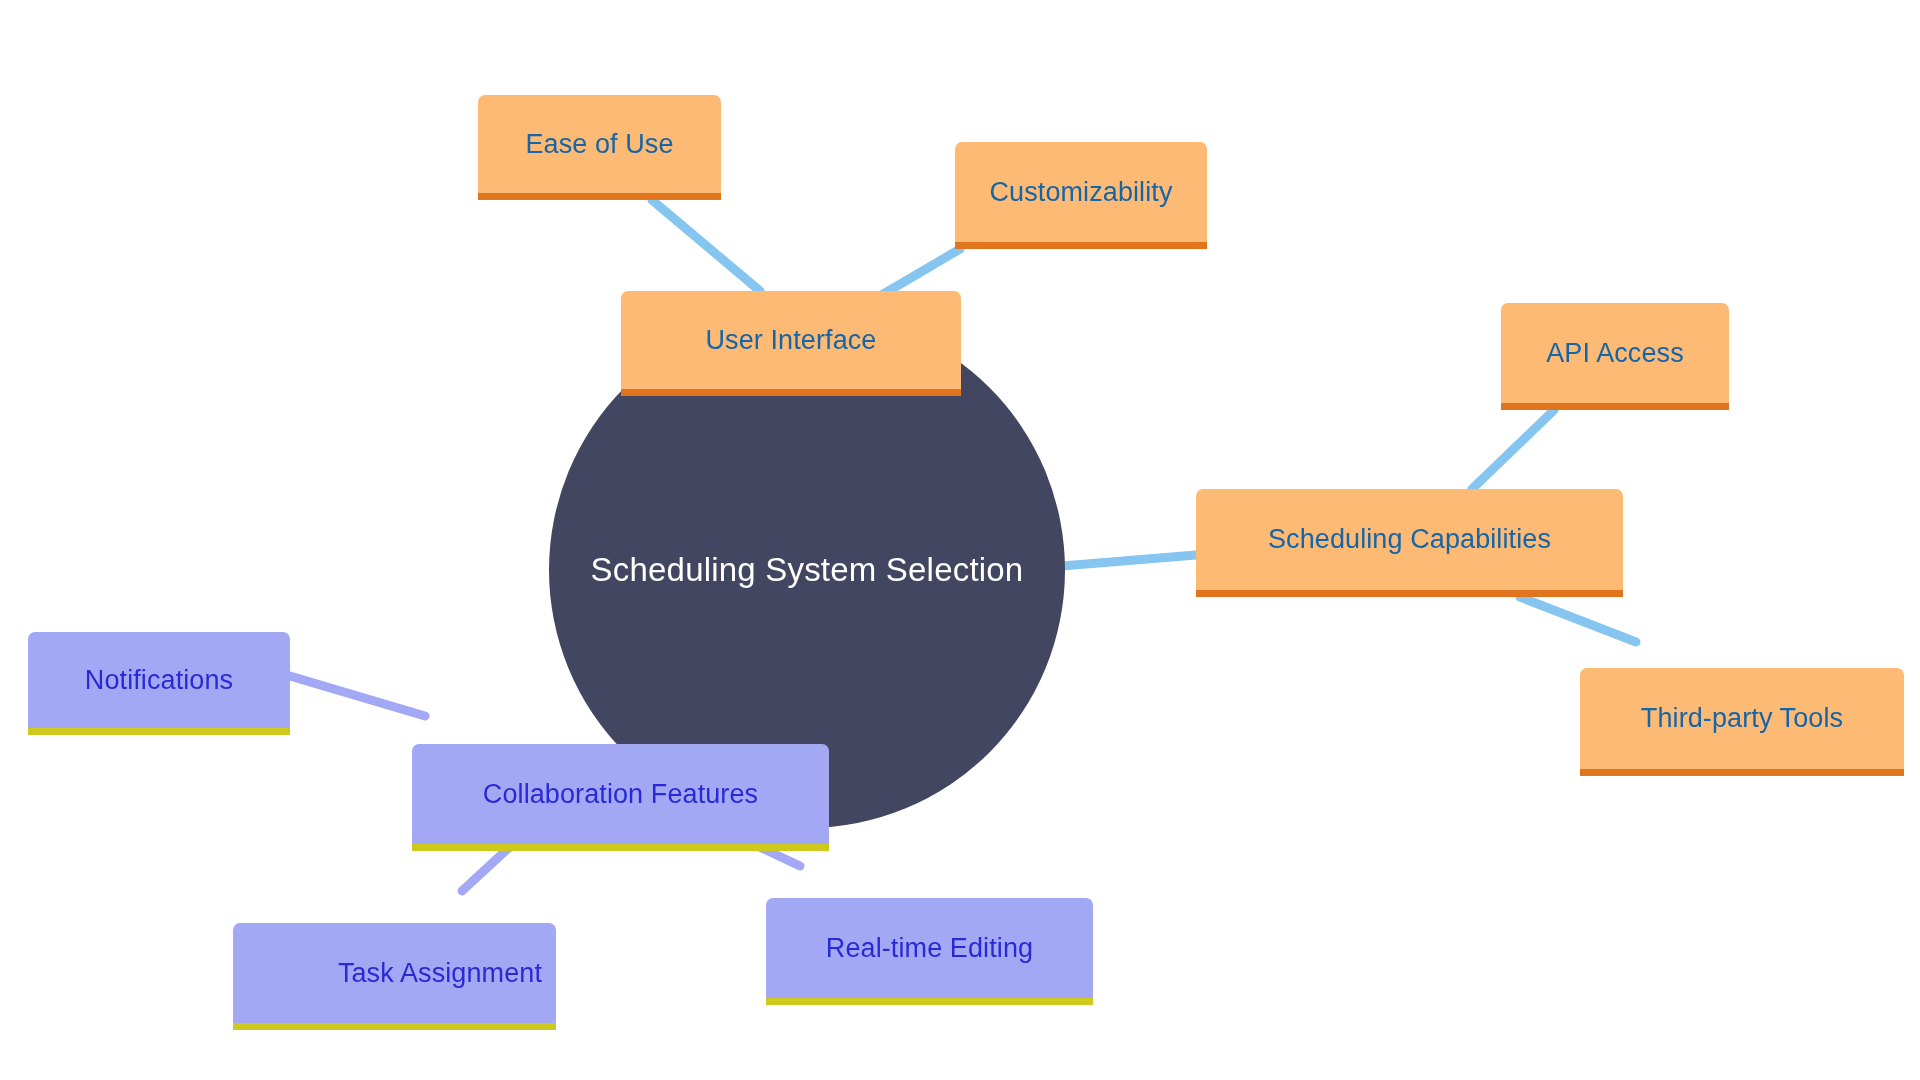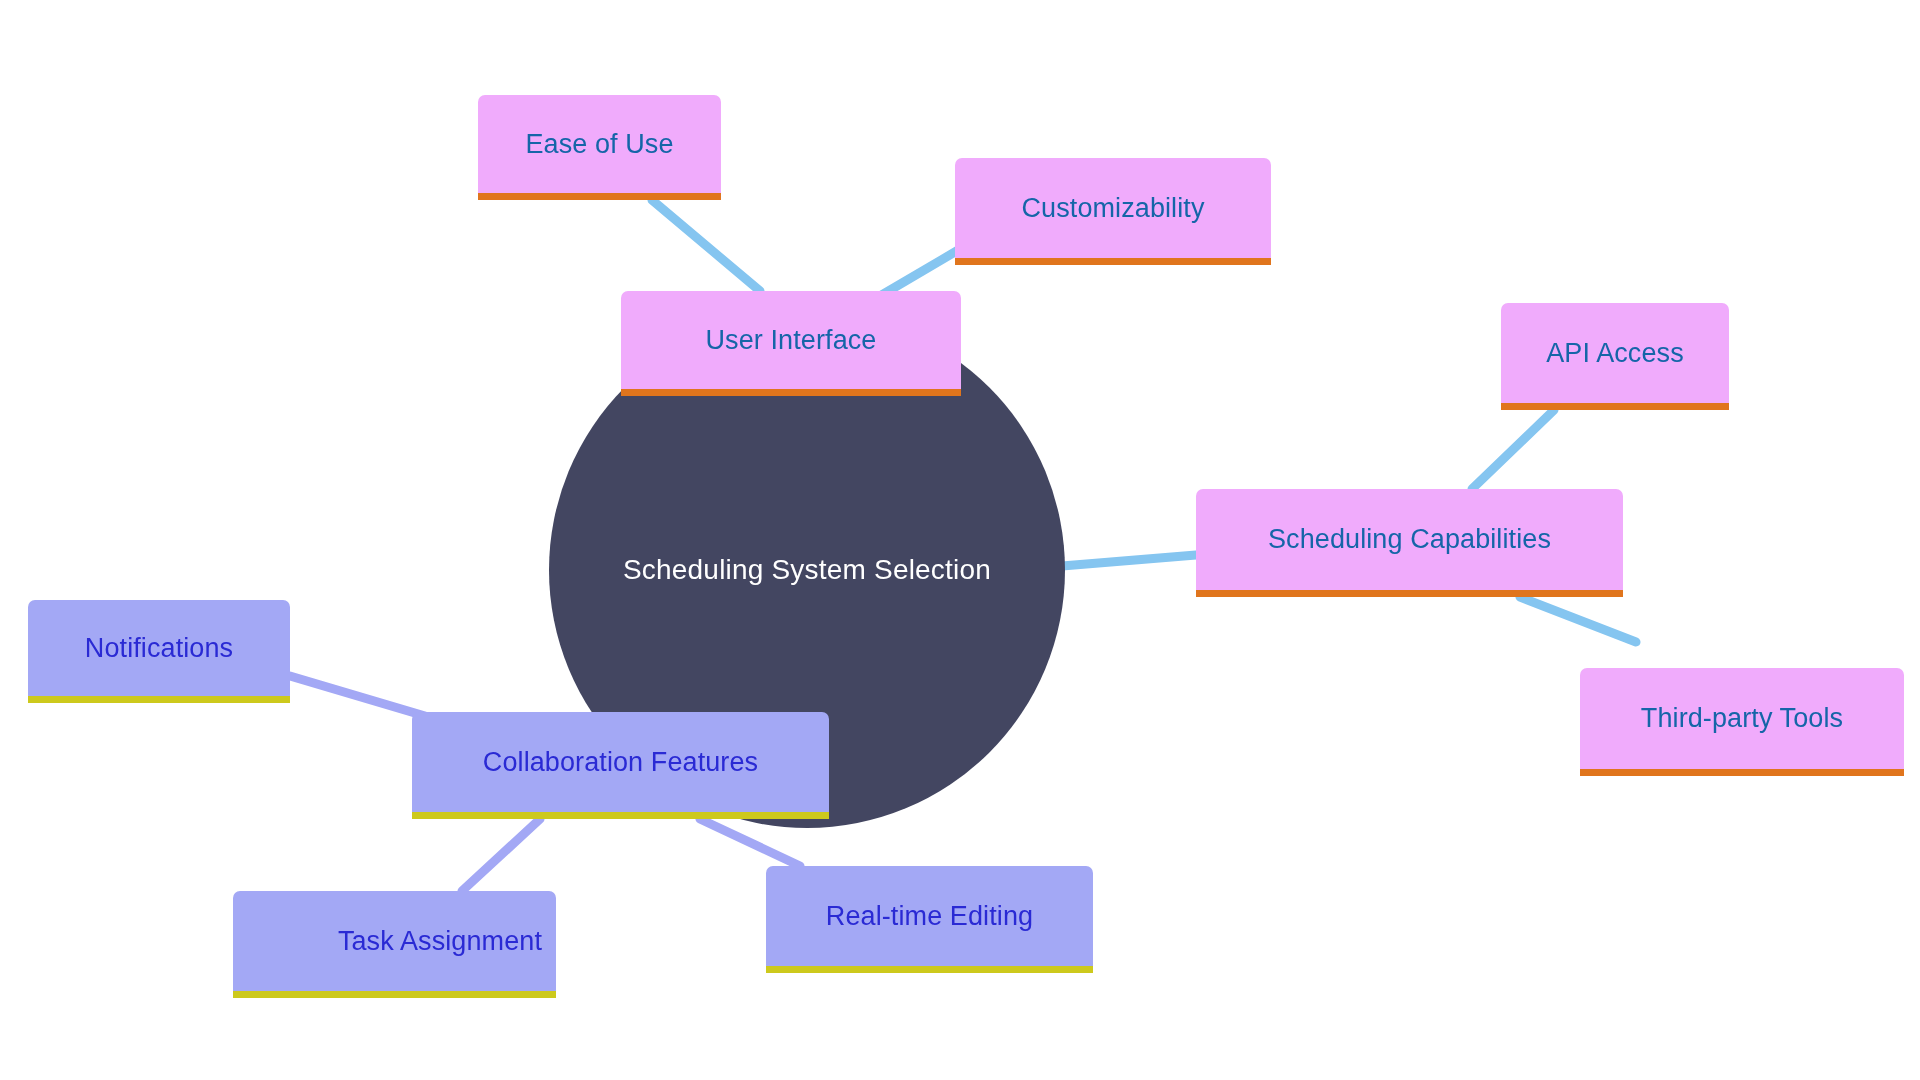--- a/index.html
+++ b/index.html
@@ -36,21 +36,21 @@
     position: absolute;
     border-radius: 50%;
     background: #434661;
     display: flex;
     align-items: center;
     justify-content: center;
     box-sizing: border-box;
   }
   .root-label {
     color: #ffffff;
-    font-size: 28px;
+    font-size: 33px;
     letter-spacing: 0.2px;
     white-space: nowrap;
     font-weight: 400;
   }
 
   
   .node {
     position: absolute;
     box-sizing: border-box;
     border-radius: 7px 7px 0 0;
@@ -68,26 +68,26 @@
   }
   .node .node-underline {
     position: absolute;
     left: 0;
     bottom: -7px;
     height: 7px;
     width: 100%;
   }
 
   
-  .n-blue { background: #f0abfc; }
+  .n-blue { background: #fdba74; }
   .n-blue .node-label { color: #1565a8; }
   .n-blue .node-underline { background: #e0751d; }
 
   
-  .n-purple { background: #a3a8f5; }
+  .n-purple { background: #a3a8f5; margin-top: 32px; }
   .n-purple .node-label { color: #2a2ad4; }
   .n-purple .node-underline { background: #cdc91d; }
 </style>
 </head>
 <body>
 
 <div id="canvas">
 
   <svg id="edge-layer" viewBox="0 0 1920 1080" width="1920" height="1080" xmlns="http://www.w3.org/2000/svg">
 
@@ -112,21 +112,21 @@
 
     <div class="root-circle" style="left:549px; top:312px; width:516px; height:516px;">
       <span class="root-label">Scheduling System Selection</span>
     </div>
 
     <div class="node n-blue" style="left:478px; top:95px; width:243px; height:98px;">
       <span class="node-label">Ease of Use</span>
       <span class="node-underline"></span>
     </div>
 
-    <div class="node n-blue" style="left:955px; top:142px; width:316px; height:100px;margin-top:16px;">
+    <div class="node n-blue" style="left:955px; top:142px; width:252px; height:100px;">
       <span class="node-label">Customizability</span>
       <span class="node-underline"></span>
     </div>
 
     <div class="node n-blue" style="left:621px; top:291px; width:340px; height:98px;">
       <span class="node-label">User Interface</span>
       <span class="node-underline"></span>
     </div>
 
     <div class="node n-blue" style="left:1501px; top:303px; width:228px; height:100px;">

